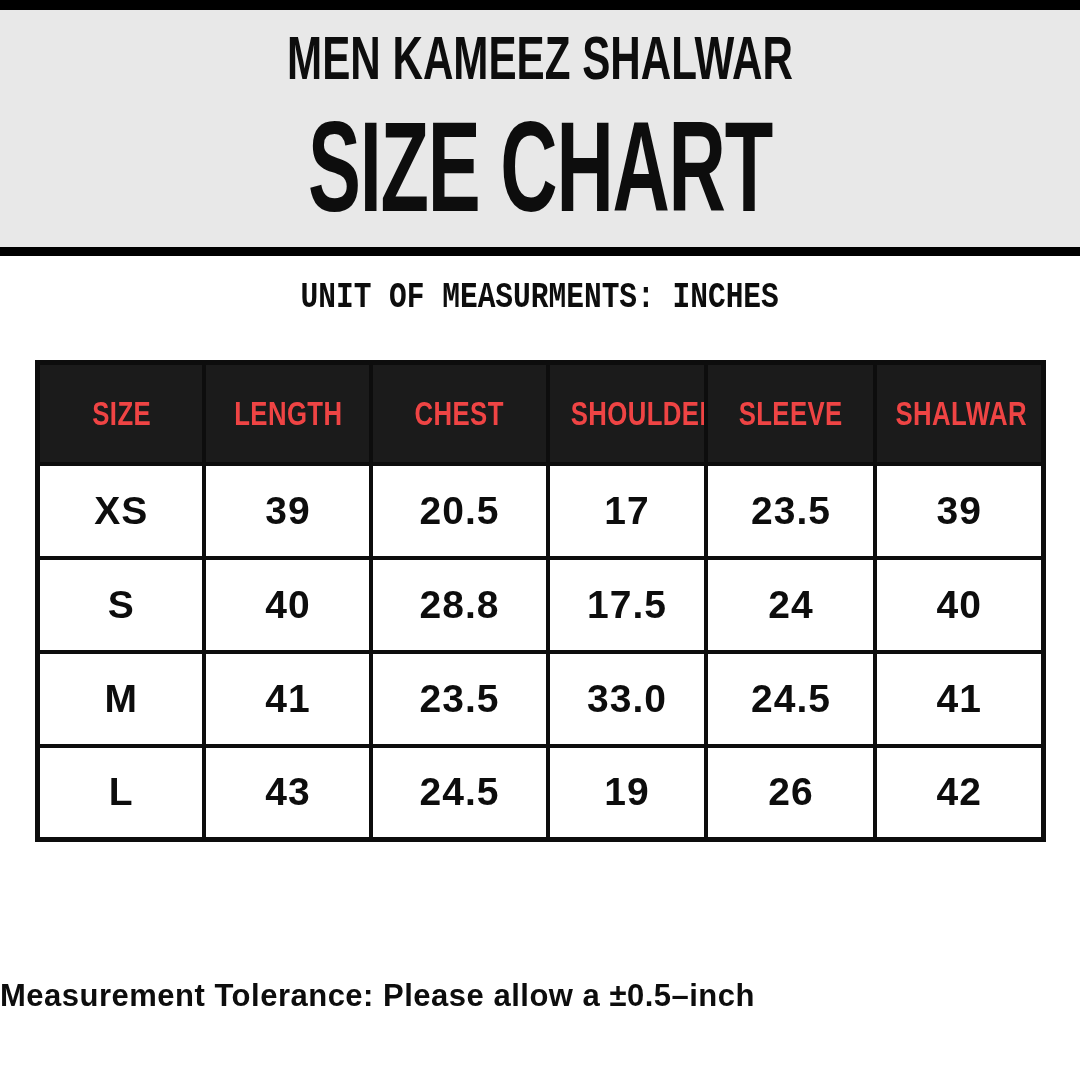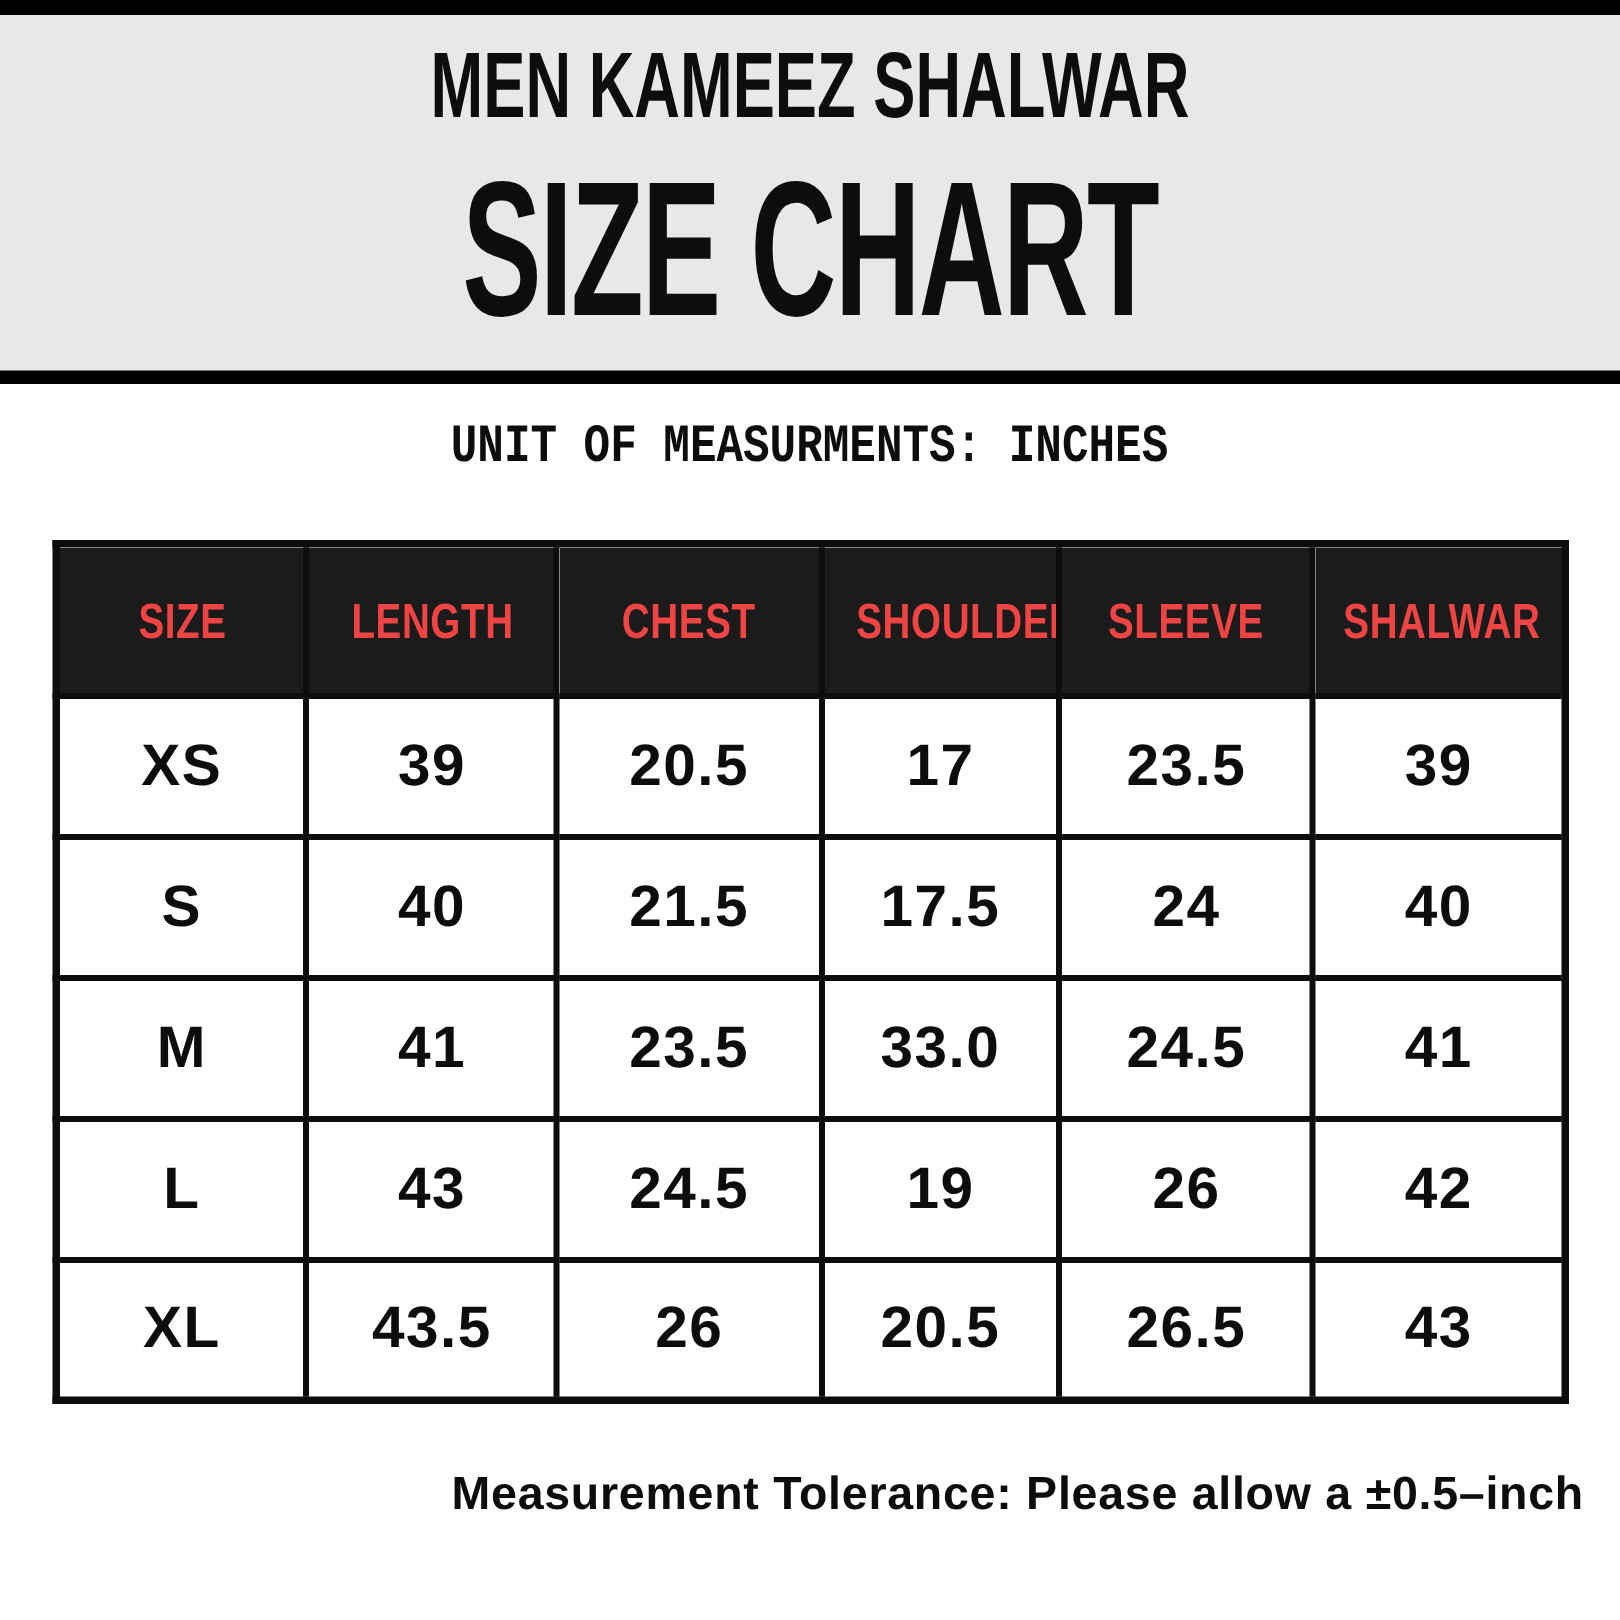--- a/index.html
+++ b/index.html
@@ -64,21 +64,21 @@
     display:inline-block;
     font-size:33px; font-weight:bold; line-height:33px; letter-spacing:0.5px;
     transform:scaleX(0.78); transform-origin:center;
   }
   .size-table td {
     background:#ffffff; height:94px;
     font-size:39px; font-weight:bold; letter-spacing:1px;
   }
   .tolerance {
     position:absolute; left:0; top:976px; width:1056px;
-    text-align:right;
+    text-align:left;
     font-size:31px; font-weight:bold; line-height:40px; letter-spacing:0.5px;
   }
 </style>
 </head>
 <body>
 
 <div class="top-bar"></div>
 
 <div class="masthead">
   <span class="subtitle-text">MEN KAMEEZ SHALWAR</span>
@@ -115,47 +115,39 @@
         <td>XS</td>
         <td>39</td>
         <td>20.5</td>
         <td>17</td>
         <td>23.5</td>
         <td>39</td>
       </tr>
       <tr>
         <td>S</td>
         <td>40</td>
-        <td>21.5</td>
+        <td>28.8</td>
         <td>17.5</td>
         <td>24</td>
         <td>40</td>
       </tr>
       <tr>
         <td>M</td>
         <td>41</td>
         <td>23.5</td>
         <td>33.0</td>
         <td>24.5</td>
         <td>41</td>
       </tr>
       <tr>
         <td>L</td>
         <td>43</td>
         <td>24.5</td>
         <td>19</td>
         <td>26</td>
         <td>42</td>
       </tr>
-      <tr>
-        <td>XL</td>
-        <td>43.5</td>
-        <td>26</td>
-        <td>20.5</td>
-        <td>26.5</td>
-        <td>43</td>
-      </tr>
     </tbody>
 </table>
 
 <div class="tolerance">
   <div>Measurement Tolerance: Please allow a ±0.5–inch</div>
 </div>
 
 </body></html>

